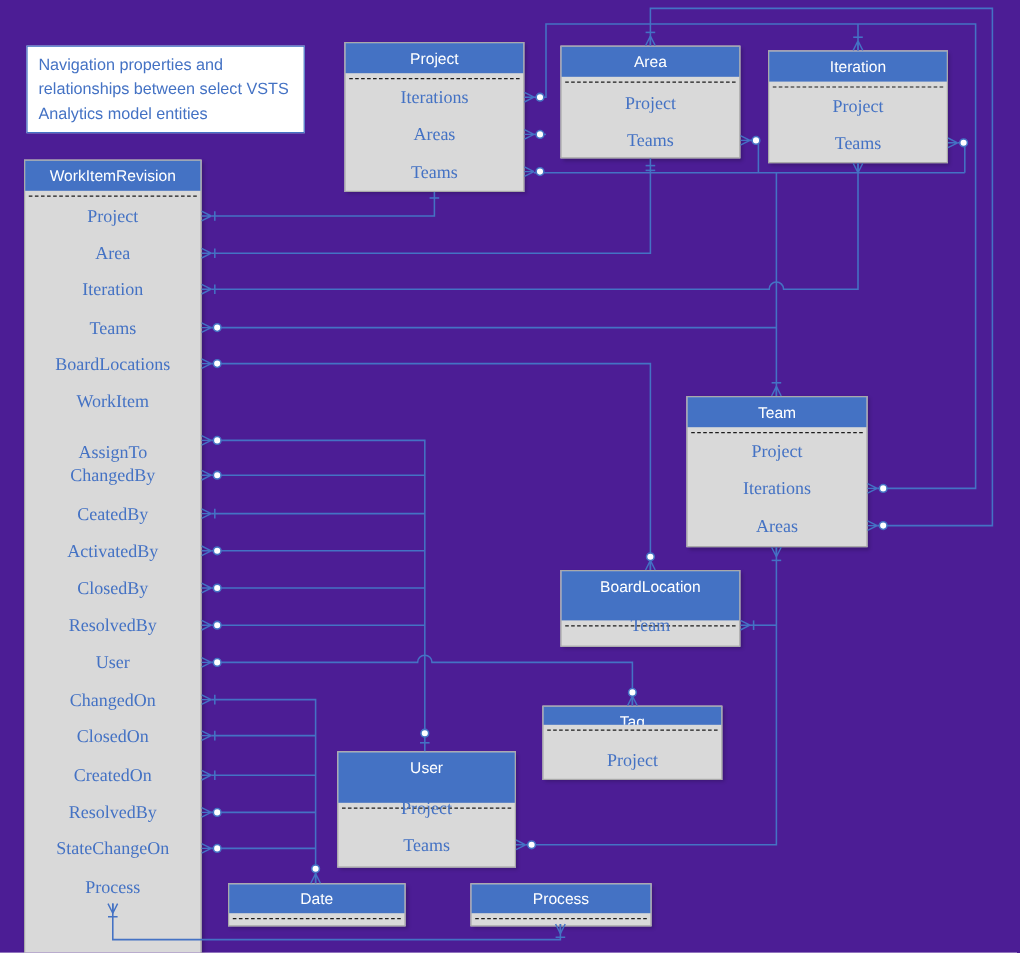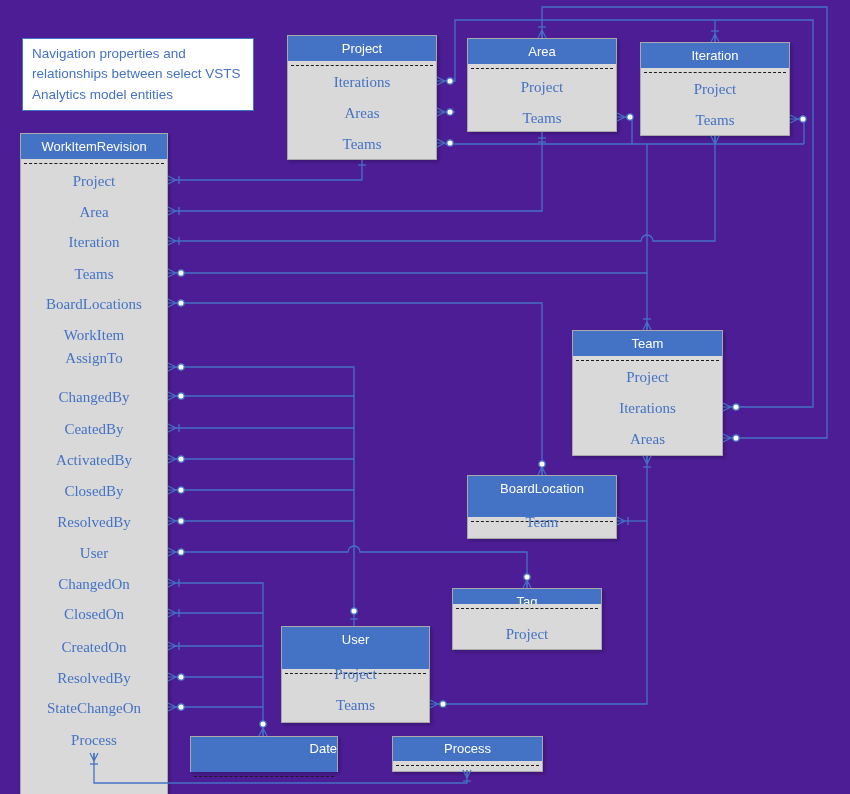--- a/index.html
+++ b/index.html
@@ -37,21 +37,21 @@
   <div id="entities">
       <div class="entity" style="left: 20px; top: 133px; width: 148px; height: 708px;">
         <div class="ehead" style="height: 25px; line-height: 25px;">WorkItemRevision</div>
         <div class="esep"></div>
         <div class="erow" style="top: 39px;">Project</div>
         <div class="erow" style="top: 70px;">Area</div>
         <div class="erow" style="top: 100px;">Iteration</div>
         <div class="erow" style="top: 132px;">Teams</div>
         <div class="erow" style="top: 162px;">BoardLocations</div>
         <div class="erow" style="top: 193px;">WorkItem</div>
-        <div class="erow" style="top: 216px;">AssignTo</div>
+        <div class="erow" style="top: 236px;">AssignTo</div>
         <div class="erow" style="top: 255px;">ChangedBy</div>
         <div class="erow" style="top: 287px;">CeatedBy</div>
         <div class="erow" style="top: 318px;">ActivatedBy</div>
         <div class="erow" style="top: 349px;">ClosedBy</div>
         <div class="erow" style="top: 380px;">ResolvedBy</div>
         <div class="erow" style="top: 411px;">User</div>
         <div class="erow" style="top: 442px;">ChangedOn</div>
         <div class="erow" style="top: 472px;">ClosedOn</div>
         <div class="erow" style="top: 505px;">CreatedOn</div>
         <div class="erow" style="top: 536px;">ResolvedBy</div>
@@ -94,21 +94,21 @@
         <div class="esep"></div>
         <div class="erow" style="top: 37px;">Project</div>
       </div>
       <div class="entity" style="left: 281px; top: 626px; width: 149px; height: 97px;">
         <div class="ehead" style="height: 42px; line-height: 25px;">User</div>
         <div class="esep"></div>
         <div class="erow" style="top: 39px;">Project</div>
         <div class="erow" style="top: 70px;">Teams</div>
       </div>
       <div class="entity" style="left: 190px; top: 736px; width: 148px; height: 36px;">
-        <div class="ehead" style="height: 35px; line-height: 24px; text-align: right;">Date</div>
+        <div class="ehead" style="height: 24px; line-height: 24px;">Date</div>
         <div class="esep"></div>
       </div>
       <div class="entity" style="left: 392px; top: 736px; width: 151px; height: 36px;">
         <div class="ehead" style="height: 24px; line-height: 24px;">Process</div>
         <div class="esep"></div>
       </div>
     </div>
   <svg id="wires" width="850" height="794" viewBox="0 0 850 794">
       <path d="M176 180 H362 V160" fill="none" stroke="#4472C4" stroke-width="1.3"></path>
       <path d="M176 211 H542 V132" fill="none" stroke="#4472C4" stroke-width="1.3"></path>

